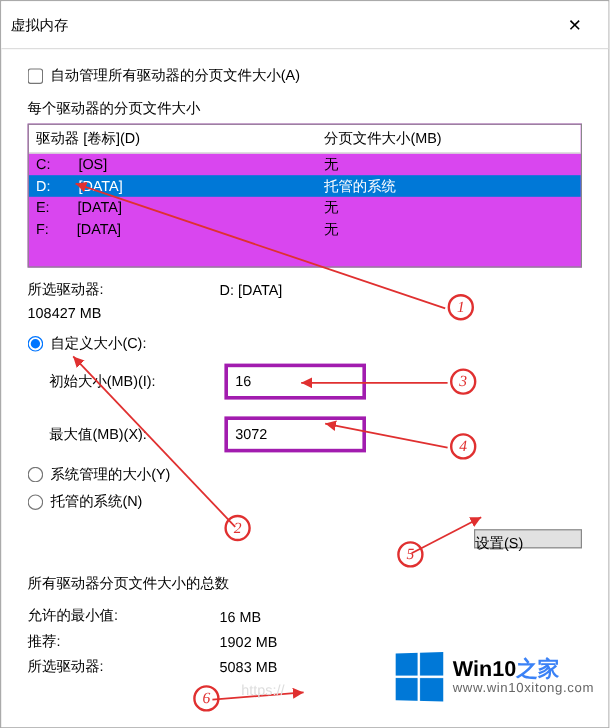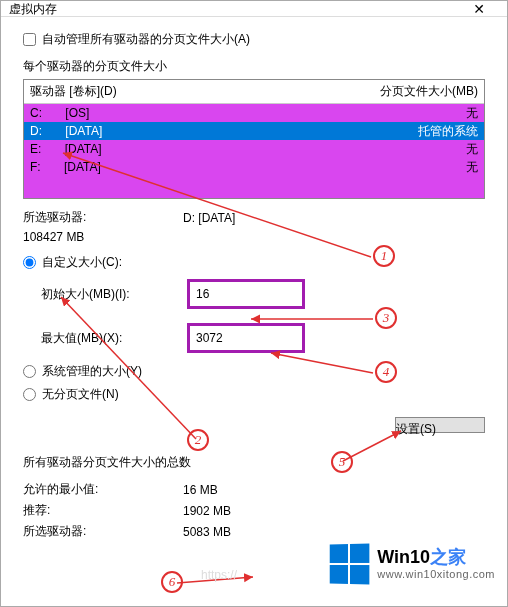--- a/index.html
+++ b/index.html
@@ -1,29 +1,29 @@
 <!DOCTYPE html>
 <html><head>
 <meta charset="utf-8">
 <style>
   * { box-sizing: border-box; margin: 0; padding: 0; }
   body { font-family: "Microsoft YaHei", "Segoe UI", sans-serif; font-size: 12px; background: #fff; width: 508px; }
   .window { border: 1px solid #aaa; width: 508px; height: 607px; position: relative; overflow: hidden; background: #fff; }
-  .titlebar { height: 16px; line-height: 28px; padding: 0 8px; border-bottom: 1px solid #ddd; display: flex; justify-content: space-between; align-items: center; background: #fff; }
+  .titlebar { height: 40px; line-height: 28px; padding: 0 8px; border-bottom: 1px solid #ddd; display: flex; justify-content: space-between; align-items: center; background: #fff; }
   .titlebar .title { font-size: 12px; }
   .close-btn { width: 40px; height: 28px; text-align: center; line-height: 28px; font-size: 14px; cursor: pointer; }
   .body-area { padding: 14px 22px 0 22px; }
   .checkbox-row { display: flex; align-items: center; margin-bottom: 10px; }
   .checkbox-row input { margin-right: 6px; }
   .group-label { margin-bottom: 4px; }
   .listbox { border: 1px solid #888; height: 120px; width: 100%; background: #d946ef; overflow: hidden; font-size: 12px; }
   .list-head { display: flex; border-bottom: 1px solid #ccc; background: #fff; color: #000; }
   .list-head > div { padding: 3px 6px; }
   .col-a { width: 240px; }
-  .col-b { flex: 1; text-align: right; }
+  .col-b { flex: 1; }
   .list-rows { }
   .list-row { display: flex; height: 18px; line-height: 18px; }
   .list-row > div { padding: 0 6px; }
   .list-row.sel { background: #0078d7; color: #fff; }
   .field-row { display: flex; align-items: center; margin-top: 10px; }
   .field-row .lbl { width: 160px; }
   .field-row .val { }
   .radio-row { display: flex; align-items: center; margin-top: 10px; }
   .radio-row input { margin-right: 6px; }
   .indent-row { display: flex; align-items: center; margin-top: 8px; padding-left: 18px; }
@@ -109,21 +109,21 @@
       <span class="lbl">最大值(MB)(X):</span>
       <input class="txt-input" value="3072" style="">
     </div>
 
     <label class="radio-row">
       <input type="radio" name="sz" style="">
       <span>系统管理的大小(Y)</span>
     </label>
     <label class="radio-row" style="margin-top:6px">
       <input type="radio" name="sz" style="">
-      <span>无分页文件(N)</span>
+      <span>托管的系统(N)</span>
     </label>
 
     <div class="set-btn-row">
       <span class="btn">设置(S)</span>
     </div>
 
     <div class="totals-label">所有驱动器分页文件大小的总数</div>
 
     <div class="field-row">
       <span class="lbl">允许的最小值:</span>

